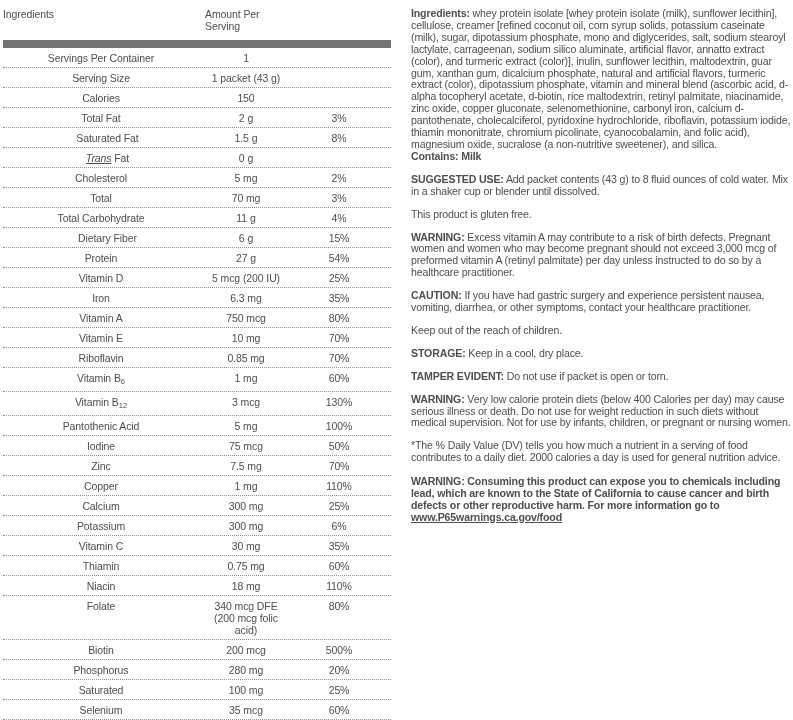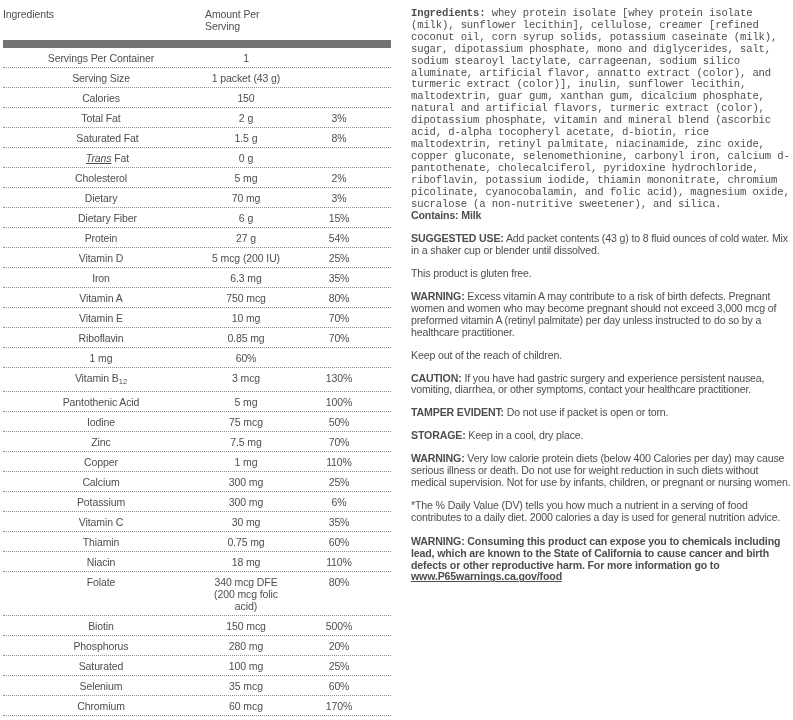--- a/index.html
+++ b/index.html
@@ -44,21 +44,21 @@
   
   .info {
     width: 382px;
     margin-left: 20px;
     padding-top: 8px;
     font-size: 10.6px;
     line-height: 11.9px;
     letter-spacing: -0.15px;
   }
   .para { margin: 0 0 11px; }
-  .para.tight-next { margin-bottom: 0; font-family: Liberation Mono, monospace; }
+  .para.tight-next { margin-bottom: 0; }
   .para strong { font-weight: 700; }
   .para.bold-all { font-weight: 700; margin-top: 12px; }
   .link {
     color: inherit;
     text-decoration: underline;
     cursor: pointer;
   }
 </style>
 </head>
 <body>
@@ -100,23 +100,28 @@
           <span class="cell indent"><em>Trans</em> Fat</span>
           <span class="cell">0 g</span>
           <span class="cell"></span>
         </div>
         <div class="row">
           <span class="cell">Cholesterol</span>
           <span class="cell">5 mg</span>
           <span class="cell">2%</span>
         </div>
         <div class="row">
-          <span class="cell">Dietary</span>
+          <span class="cell">Total</span>
           <span class="cell">70 mg</span>
           <span class="cell">3%</span>
+        </div>
+        <div class="row">
+          <span class="cell">Total Carbohydrate</span>
+          <span class="cell">11 g</span>
+          <span class="cell">4%</span>
         </div>
         <div class="row">
           <span class="cell indent">Dietary Fiber</span>
           <span class="cell">6 g</span>
           <span class="cell">15%</span>
         </div>
         <div class="row">
           <span class="cell">Protein</span>
           <span class="cell">27 g</span>
           <span class="cell">54%</span>
@@ -140,20 +145,21 @@
           <span class="cell">Vitamin E</span>
           <span class="cell">10 mg</span>
           <span class="cell">70%</span>
         </div>
         <div class="row">
           <span class="cell">Riboflavin</span>
           <span class="cell">0.85 mg</span>
           <span class="cell">70%</span>
         </div>
         <div class="row">
+          <span class="cell">Vitamin B<sub>6</sub></span>
           <span class="cell">1 mg</span>
           <span class="cell">60%</span>
         </div>
         <div class="row">
           <span class="cell">Vitamin B<sub>12</sub></span>
           <span class="cell">3 mcg</span>
           <span class="cell">130%</span>
         </div>
         <div class="row">
           <span class="cell">Pantothenic Acid</span>
@@ -200,21 +206,21 @@
           <span class="cell">18 mg</span>
           <span class="cell">110%</span>
         </div>
         <div class="row">
           <span class="cell">Folate</span>
           <span class="cell">340 mcg DFE (200 mcg folic acid)</span>
           <span class="cell">80%</span>
         </div>
         <div class="row">
           <span class="cell">Biotin</span>
-          <span class="cell">150 mcg</span>
+          <span class="cell">200 mcg</span>
           <span class="cell">500%</span>
         </div>
         <div class="row">
           <span class="cell">Phosphorus</span>
           <span class="cell">280 mg</span>
           <span class="cell">20%</span>
         </div>
         <div class="row">
           <span class="cell">Saturated</span>
           <span class="cell">100 mg</span>
@@ -233,22 +239,22 @@
       </div>
 
   </div>
 
   <div class="info">
       <p class="para tight-next"><strong>Ingredients:</strong> whey protein isolate [whey protein isolate (milk), sunflower lecithin], cellulose, creamer [refined coconut oil, corn syrup solids, potassium caseinate (milk), sugar, dipotassium phosphate, mono and diglycerides, salt, sodium stearoyl lactylate, carrageenan, sodium silico aluminate, artificial flavor, annatto extract (color), and turmeric extract (color)], inulin, sunflower lecithin, maltodextrin, guar gum, xanthan gum, dicalcium phosphate, natural and artificial flavors, turmeric extract (color), dipotassium phosphate, vitamin and mineral blend (ascorbic acid, d-alpha tocopheryl acetate, d-biotin, rice maltodextrin, retinyl palmitate, niacinamide, zinc oxide, copper gluconate, selenomethionine, carbonyl iron, calcium d-pantothenate, cholecalciferol, pyridoxine hydrochloride, riboflavin, potassium iodide, thiamin mononitrate, chromium picolinate, cyanocobalamin, and folic acid), magnesium oxide, sucralose (a non-nutritive sweetener), and silica.</p>
       <p class="para"><strong>Contains: Milk</strong></p>
       <p class="para"><strong>SUGGESTED USE:</strong>  Add packet contents (43 g) to 8 fluid ounces of cold water. Mix in a shaker cup or blender until dissolved.</p>
       <p class="para">This product is gluten free.</p>
       <p class="para"><strong>WARNING:</strong> Excess vitamin A may contribute to a risk of birth defects. Pregnant women and women who may become pregnant should not exceed 3,000 mcg of preformed vitamin A (retinyl palmitate) per day unless instructed to do so by a healthcare practitioner.</p>
+      <p class="para"><strong>CAUTION:</strong> If you have had gastric surgery and experience persistent nausea, vomiting, diarrhea, or other symptoms, contact your healthcare practitioner.</p>
       <p class="para">Keep out of the reach of children.</p>
-      <p class="para"><strong>CAUTION:</strong> If you have had gastric surgery and experience persistent nausea, vomiting, diarrhea, or other symptoms, contact your healthcare practitioner.</p>
+      <p class="para"><strong>STORAGE:</strong> Keep in a cool, dry place.</p>
       <p class="para"><strong>TAMPER EVIDENT:</strong> Do not use if packet is open or torn.</p>
-      <p class="para"><strong>STORAGE:</strong> Keep in a cool, dry place.</p>
       <p class="para"><strong>WARNING:</strong> Very low calorie protein diets (below 400 Calories per day) may cause serious illness or death. Do not use for weight reduction in such diets without medical supervision. Not for use by infants, children, or pregnant or nursing women.</p>
       <p class="para">*The % Daily Value (DV) tells you how much a nutrient in a serving of food contributes to a daily diet. 2000 calories a day is used for general nutrition advice.</p>
       <p class="para bold-all"><strong>WARNING:</strong> Consuming this product can expose you to chemicals including lead, which are known to the State of California to cause cancer and birth defects or other reproductive harm. For more information go to <a class="link" href="#">www.P65warnings.ca.gov/food</a></p>
     </div>
 
 </div>
 
 </body></html>

